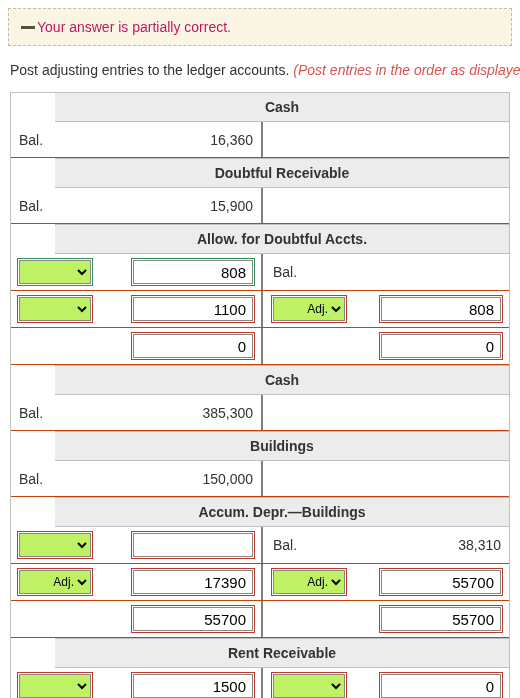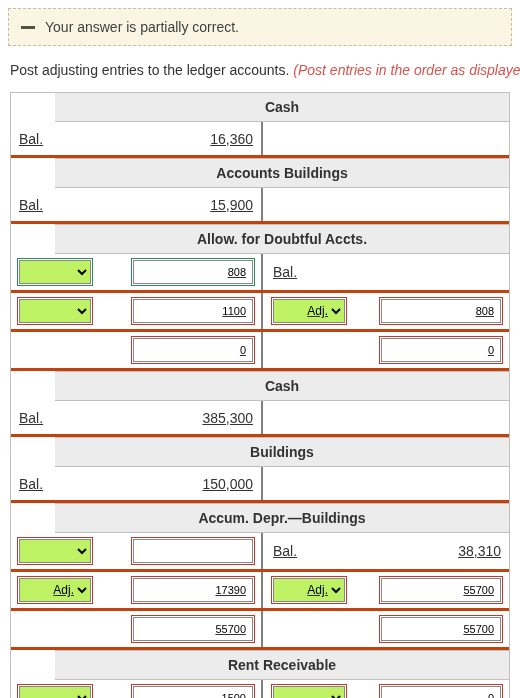--- a/index.html
+++ b/index.html
@@ -10,24 +10,24 @@
     font-size: 14px;
     color: #333;
     background: #fff;
     width: 520px;
   }
   .alert {
     margin: 8px;
     border: 1px dashed #c8bd9a;
     background: #fbf6e4;
     padding: 10px 12px;
-    color: #404040;
+    color: #be185d;
     display: flex;
     align-items: center;
-    gap: 10px;
+    gap: 2px;
   }
   .alert .minus {
     width: 14px;
     height: 3px;
     background: #57523f;
   }
   .instruct {
     padding: 8px 10px 14px 10px;
     font-size: 14px;
     white-space: nowrap;
@@ -45,22 +45,21 @@
     padding: 6px 0;
     border-top: 1px solid #c0c0c0;
     border-bottom: 1px solid #c0c0c0;
     margin-left: 44px;
   }
   .section-head.first { border-top: none; }
   .trow {
     display: flex;
     align-items: center;
     min-height: 36px;
-    border-bottom: 3px solid #c2410c;
-    text-decoration: underline;
+    border-bottom: 1px solid #c2410c;
   }
   .tcell {
     padding: 6px 8px;
     display: flex;
     align-items: center;
   }
   .col-a { width: 100px; }
   .col-b { width: 150px; justify-content: flex-end; }
   .divider {
     width: 2px;
@@ -77,21 +76,21 @@
     border: 1px solid #888;
     font-size: 12px;
     background:#bef264;
   }
   .inp {
     width: 120px;
     height: 24px;
     border: 1px solid #888;
     text-align: right;
     padding: 0 6px;
-    font-size: 11px;
+    font-size: 15px;
   }
   .box-green { outline: 1px solid #2e8b57; outline-offset: 1px; }
   .box-red   { outline: 1px solid #c0392b; outline-offset: 1px; text-align: right; }
 </style>
 </head>
 <body>
 
 <div class="alert">
   <span class="minus"></span>
   <span>Your answer is partially correct.</span>
@@ -109,21 +108,21 @@
         <span>Bal.</span>
       </div>
     <div class="tcell col-b">
         <span class="static-val">16,360</span>
       </div>
     <div class="divider"></div>
     <div class="tcell col-c"></div>
     <div class="tcell col-d"></div>
   </div>
 
-  <div class="section-head">Accounts Buildings</div>
+  <div class="section-head">Doubtful Receivable</div>
   <div class="trow">
     <div class="tcell col-a">
         <span>Bal.</span>
       </div>
     <div class="tcell col-b">
         <span class="static-val">15,900</span>
       </div>
     <div class="divider"></div>
     <div class="tcell col-c"></div>
     <div class="tcell col-d"></div>

